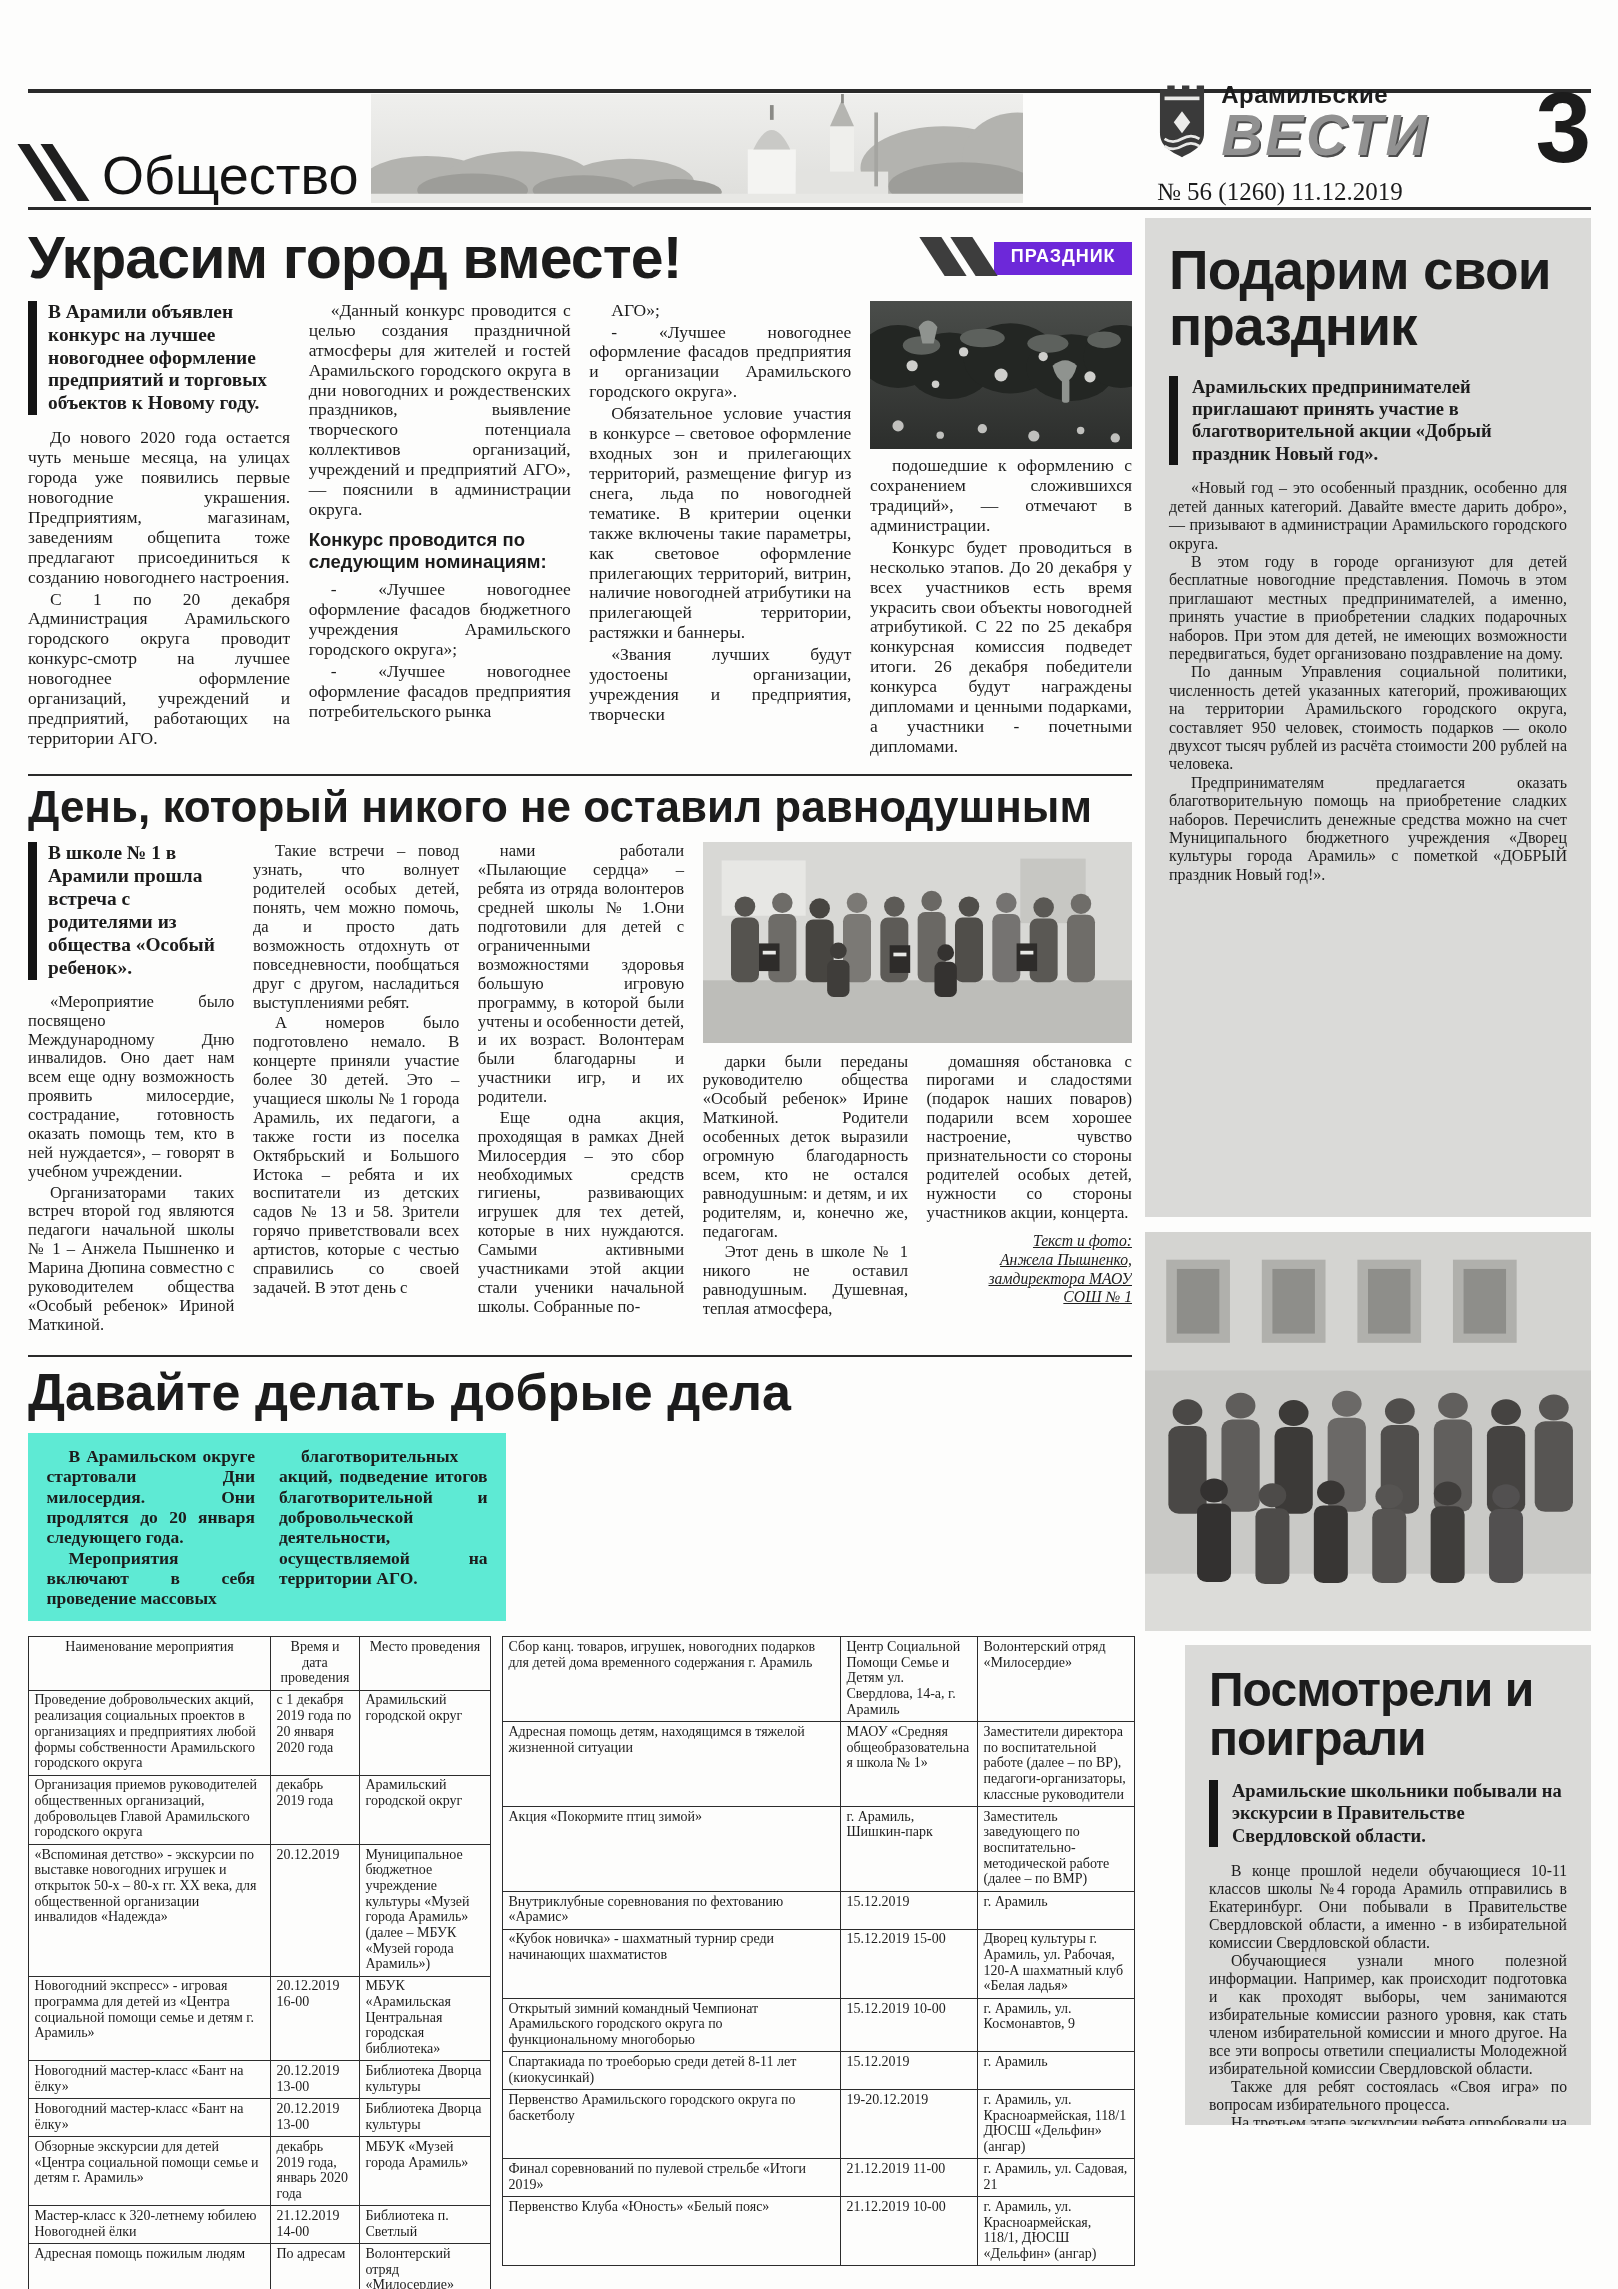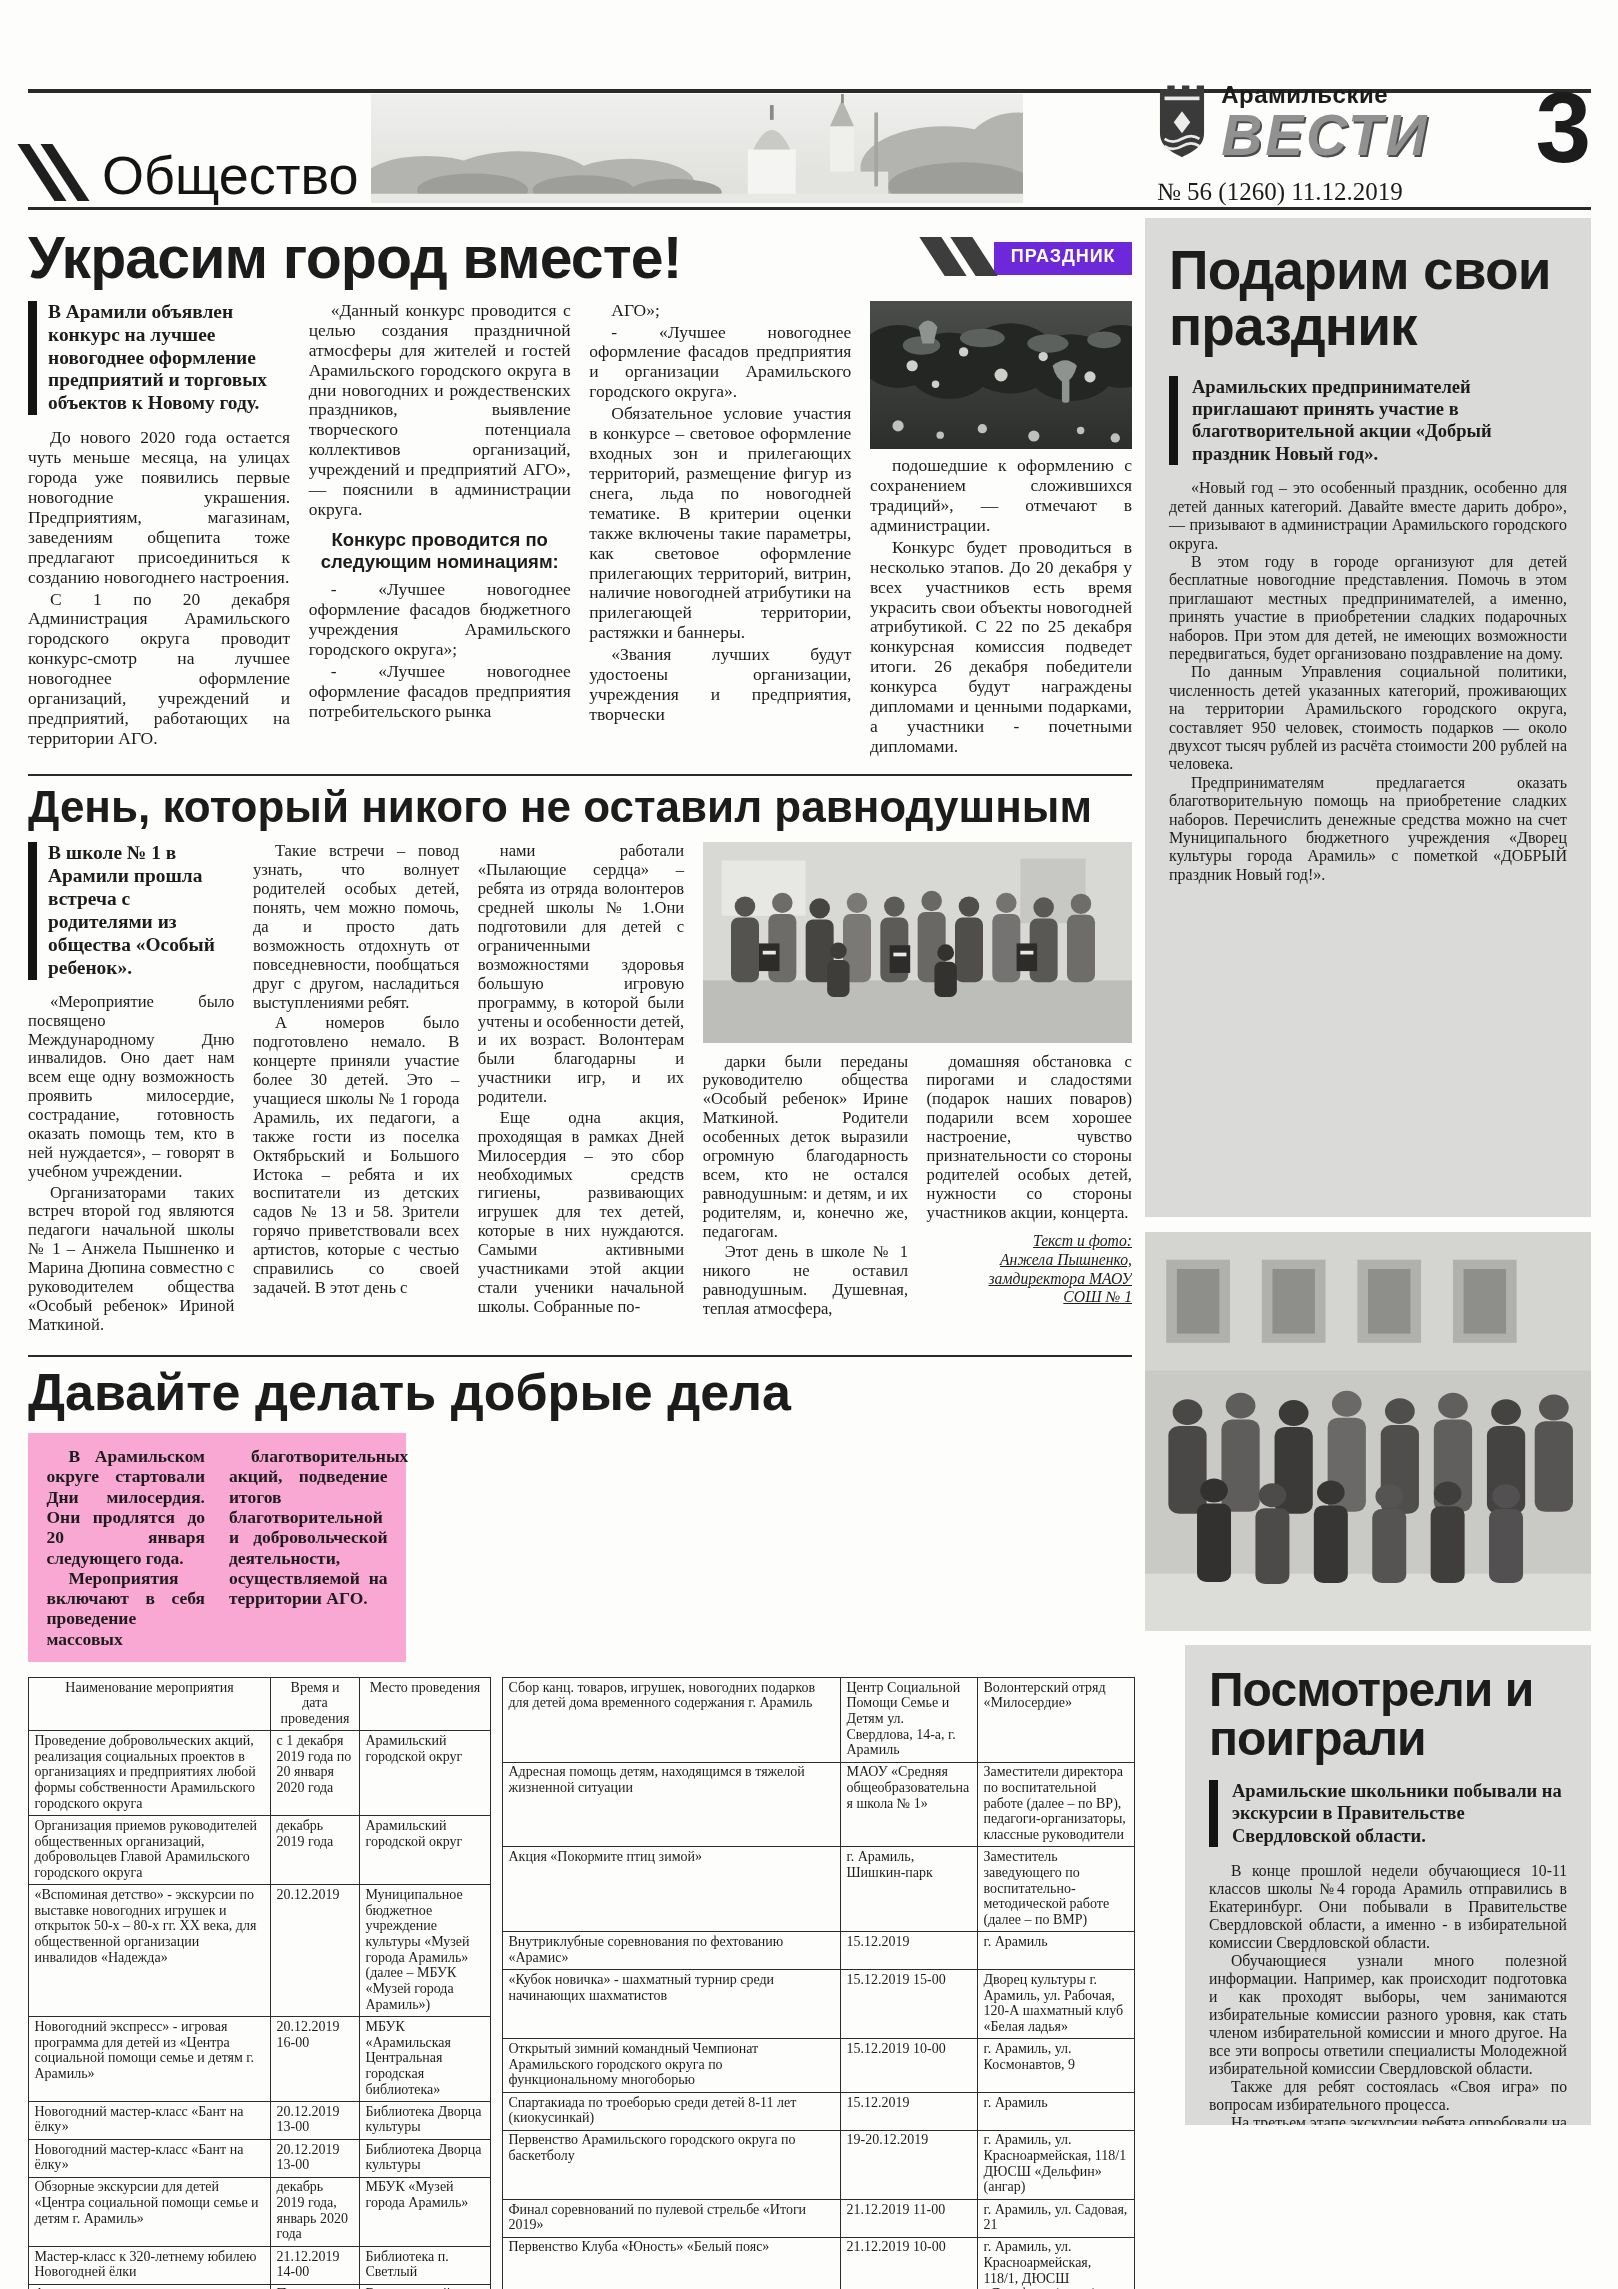--- a/index.html
+++ b/index.html
@@ -26,21 +26,21 @@
   .issue{grid-column:1/3;font-size:25px;padding-top:3.7px;white-space:nowrap;}
   
   .content{display:flex;gap:13px;margin-top:7.4px;}
   .main-left{width:1104px;flex:none;}
   .sidebar{flex:1;display:flex;flex-direction:column;}
   
   .par{margin:0 0 1.8px;text-indent:22px;text-align:justify;}
   .lead{font-weight:bold;font-size:19.4px;line-height:1.18;border-left:9.2px solid #141414;
         padding-left:11px;text-indent:0;text-align:left;margin:0 0 13px;}
   .sub{font-family:"Liberation Sans",sans-serif;font-weight:bold;font-size:18.5px;line-height:1.18;
-       text-indent:0;text-align:center;margin:9.2px 0 7.4px;}
+       text-indent:0;text-align:left;margin:9.2px 0 7.4px;}
   
   .a1head{display:flex;align-items:center;margin:11px 0 13px;}
   .a1head h1{font-family:"Liberation Sans",sans-serif;font-weight:bold;font-size:59px;
              letter-spacing:-0.9px;margin:0;line-height:1;}
   .rubric-wrap{margin-left:auto;display:flex;align-items:center;}
   .rstripes i{display:inline-block;width:22px;height:39px;background:#3d3d3d;transform:skewX(33deg);margin-right:9.2px;}
   .rubric{background:#6d28d9;color:#fff;font-family:"Liberation Sans",sans-serif;font-weight:bold;
           font-size:18px;padding:4.6px 16.6px 7.4px;letter-spacing:0.9px;}
   .cols{display:flex;gap:18.5px;}
   .a1cols{height:466px;overflow:hidden;font-size:17.5px;line-height:1.14;}
@@ -50,21 +50,21 @@
   
   .a2{margin-top:7.4px;border-top:2.8px solid #2a2a2a;padding-top:9.2px;}
   .a2 h2{font-family:"Liberation Sans",sans-serif;font-weight:bold;font-size:44px;margin:0 0 13px;line-height:1;}
   .a2cols{height:509px;overflow:hidden;font-size:16.6px;line-height:1.14;}
   .a2right{flex:2.08;display:flex;flex-direction:column;min-width:0;}
   .a2photo{height:201px;margin-bottom:9.2px;}
   .a2rcols{display:flex;gap:18.5px;flex:1;min-height:0;}
   
   .a3{margin-top:3.7px;border-top:2.8px solid #2a2a2a;padding-top:7.4px;}
   .a3 h2{font-family:"Liberation Sans",sans-serif;font-weight:bold;font-size:52px;margin:1.8px 0 14.8px;line-height:1;}
-  .leadbox{background:#f9a8d4;width:378px;box-sizing:border-box;padding:13px 18.5px;display:flex;gap:24px;}
+  .leadbox{background:#5eead4;width:478px;box-sizing:border-box;padding:13px 18.5px;display:flex;gap:24px;}
   .leadbox .lcol{flex:1;min-width:0;}
   .leadbox .par{font-weight:bold;font-size:17.5px;line-height:1.16;margin:0;}
   .tables{display:flex;gap:11px;margin-top:14.8px;align-items:flex-start;}
   table{border-collapse:collapse;font-size:14px;line-height:1.12;table-layout:fixed;}
   .tleft{width:461px;}
   .tright{width:631px;}
   th,td{border:1.8px solid #2c2c2c;padding:1.8px 5.5px 3.7px;vertical-align:top;overflow-wrap:break-word;}
   th{font-weight:normal;text-align:center;}
   
   .sbox{background:#dadad8;box-sizing:border-box;padding:16.6px 24px;overflow:hidden;}

